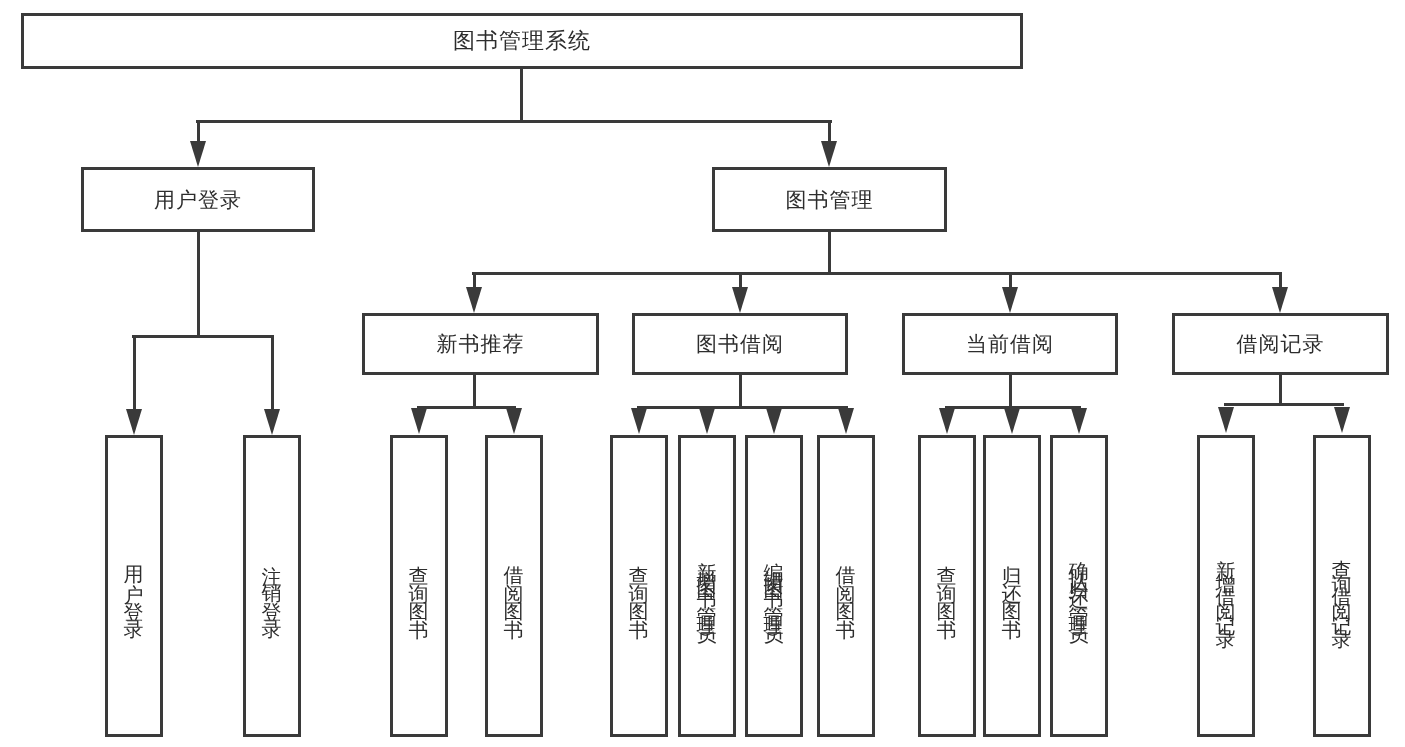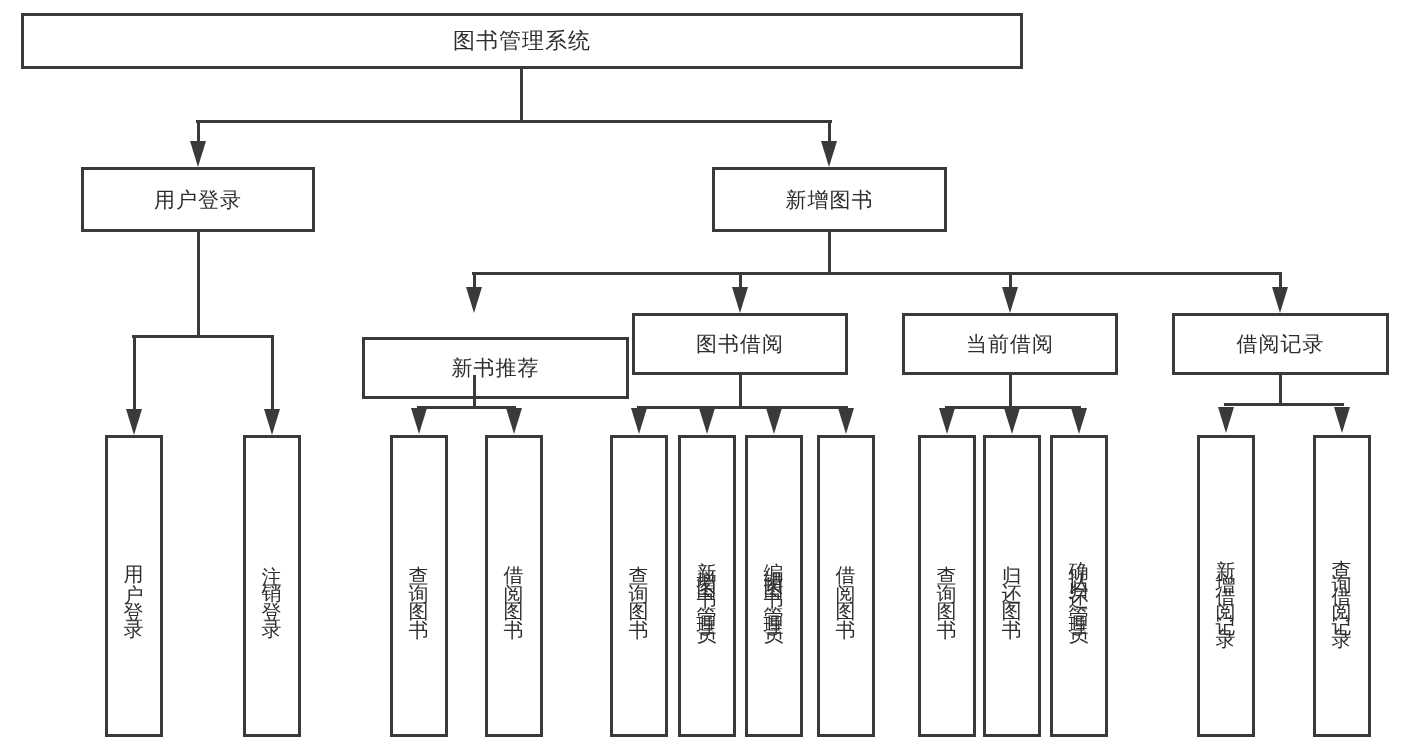--- a/index.html
+++ b/index.html
@@ -50,42 +50,42 @@
   <div class="lnh" style="left:196px;top:120px;width:636px;"></div>
   <div class="ln" style="left:197px;top:120px;height:25px;"></div>
   <div class="arr" style="left:190px;top:141px;"></div>
   <div class="ln" style="left:828px;top:120px;height:25px;"></div>
   <div class="arr" style="left:821px;top:141px;"></div>
 
   <div class="box hbox" style="left:81px;top:167px;width:234px;height:65px;">
     <span>用户登录</span>
   </div>
   <div class="box hbox" style="left:712px;top:167px;width:235px;height:65px;">
-    <span>新增图书</span>
+    <span>图书管理</span>
   </div>
 
   <div class="ln" style="left:197px;top:232px;height:103px;"></div>
   <div class="lnh" style="left:132px;top:335px;width:142px;"></div>
   <div class="ln" style="left:133px;top:335px;height:77px;"></div>
   <div class="arr" style="left:126px;top:409px;"></div>
   <div class="ln" style="left:271px;top:335px;height:77px;"></div>
   <div class="arr" style="left:264px;top:409px;"></div>
 
   <div class="ln" style="left:828px;top:232px;height:40px;"></div>
   <div class="lnh" style="left:472px;top:272px;width:810px;"></div>
   <div class="ln" style="left:473px;top:272px;height:19px;"></div>
   <div class="arr" style="left:466px;top:287px;"></div>
   <div class="ln" style="left:739px;top:272px;height:19px;"></div>
   <div class="arr" style="left:732px;top:287px;"></div>
   <div class="ln" style="left:1009px;top:272px;height:19px;"></div>
   <div class="arr" style="left:1002px;top:287px;"></div>
   <div class="ln" style="left:1279px;top:272px;height:19px;"></div>
   <div class="arr" style="left:1272px;top:287px;"></div>
 
-  <div class="box hbox" style="left:362px;top:313px;width:267px;height:62px;margin-top:24px;">
+  <div class="box hbox" style="left:362px;top:313px;width:237px;height:62px;">
     <span>新书推荐</span>
   </div>
   <div class="box hbox" style="left:632px;top:313px;width:216px;height:62px;font-family:Liberation Mono, monospace;">
     <span>图书借阅</span>
   </div>
   <div class="box hbox" style="left:1172px;top:313px;width:217px;height:62px;">
     <span>借阅记录</span>
   </div>
   <div class="box hbox" style="left:902px;top:313px;width:216px;height:62px;">
     <span>当前借阅</span>

